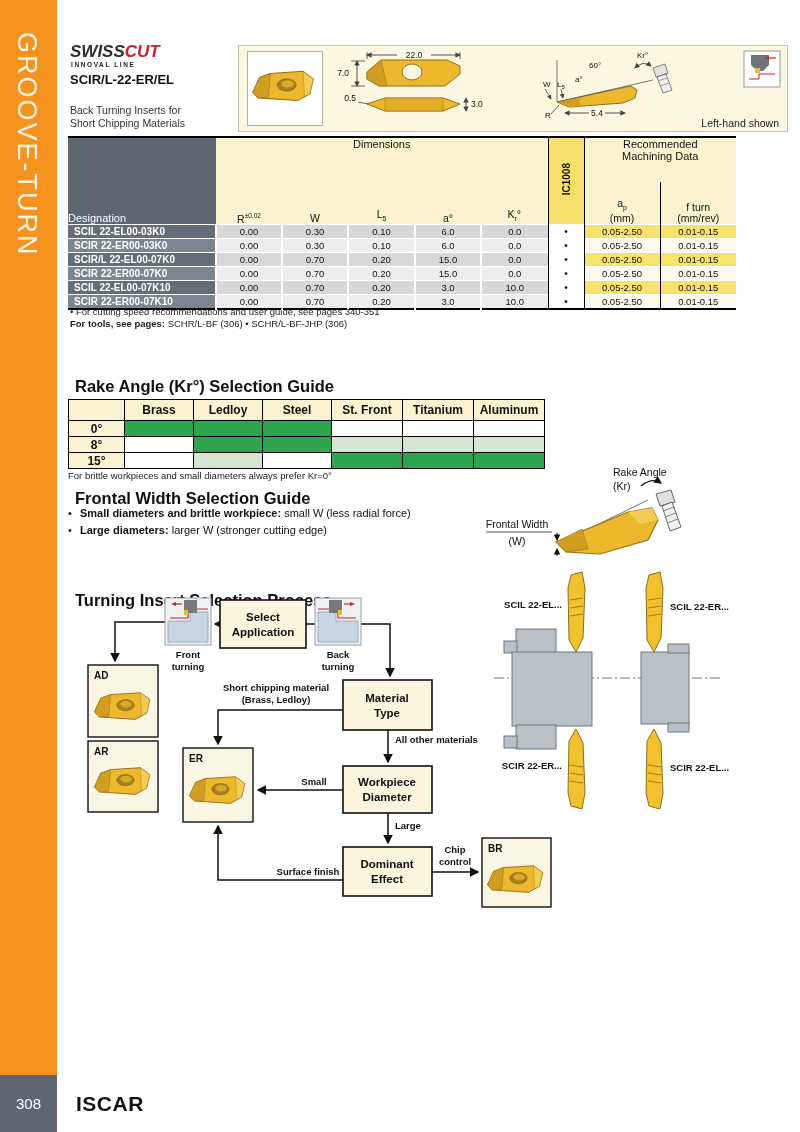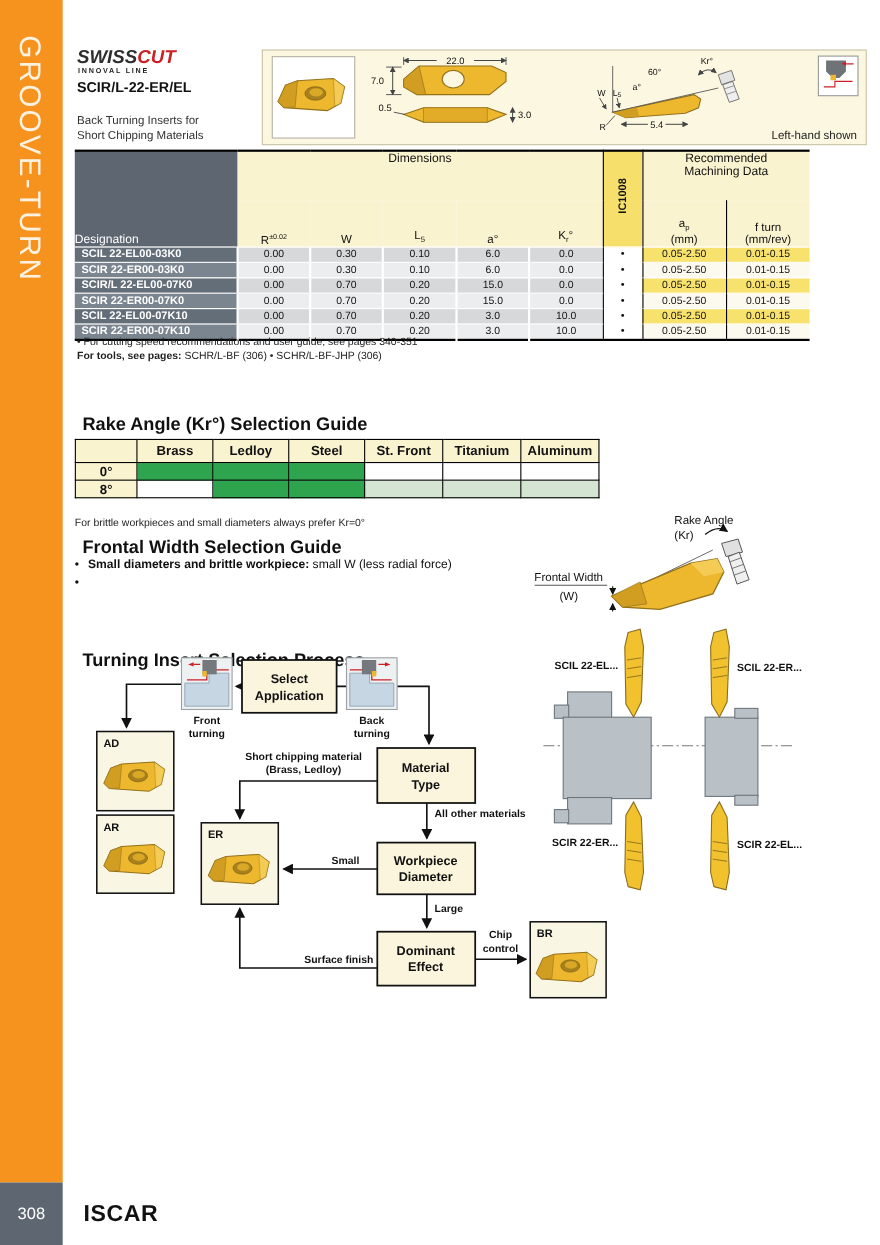--- a/index.html
+++ b/index.html
@@ -320,32 +320,42 @@
         </tr>
         <tr>
           <th>8°</th>
           <td class="g-none"></td>
           <td class="g-full"></td>
           <td class="g-full"></td>
           <td class="g-light"></td>
           <td class="g-light"></td>
           <td class="g-light"></td>
         </tr>
+        <tr>
+          <th>15°</th>
+          <td class="g-none"></td>
+          <td class="g-light"></td>
+          <td class="g-none"></td>
+          <td class="g-full"></td>
+          <td class="g-full"></td>
+          <td class="g-full"></td>
+        </tr>
       </tbody>
   </table>
   <div class="rnote">For brittle workpieces and small diameters always prefer Kr=0°</div>
 
   <div class="sec-title" style="left:75px;top:489px;">Frontal Width Selection Guide</div>
   <div class="bullets">
     <div class="row">
         <span class="dot">•</span>
         <span><b>Small diameters and brittle workpiece:</b><span> small W (less radial force)</span></span>
       </div>
     <div class="row">
         <span class="dot">•</span>
+        <span><b>Large diameters:</b><span> larger W (stronger cutting edge)</span></span>
       </div>
   </div>
 
   <svg class="fig-svg" style="left:480px;top:460px;" width="320" height="110" viewBox="480 460 320 110">
     <text x="613" y="476" font-size="10.5">Rake Angle</text>
     <text x="613" y="490" font-size="10.5">(Kr)</text>
     <path d="M641,486 Q652,477 661,483" fill="none" stroke="#111" stroke-width="1.2" marker-end="url(#mA)"></path>
     <g>
       <path d="M656,494 L671,490 L675,502 L660,506 Z" fill="#e0e0e0" stroke="#555" stroke-width="0.9"></path>
       <path d="M662,506 L672,502 L681,527 L670,531 Z" fill="#efefef" stroke="#555" stroke-width="0.9"></path>

